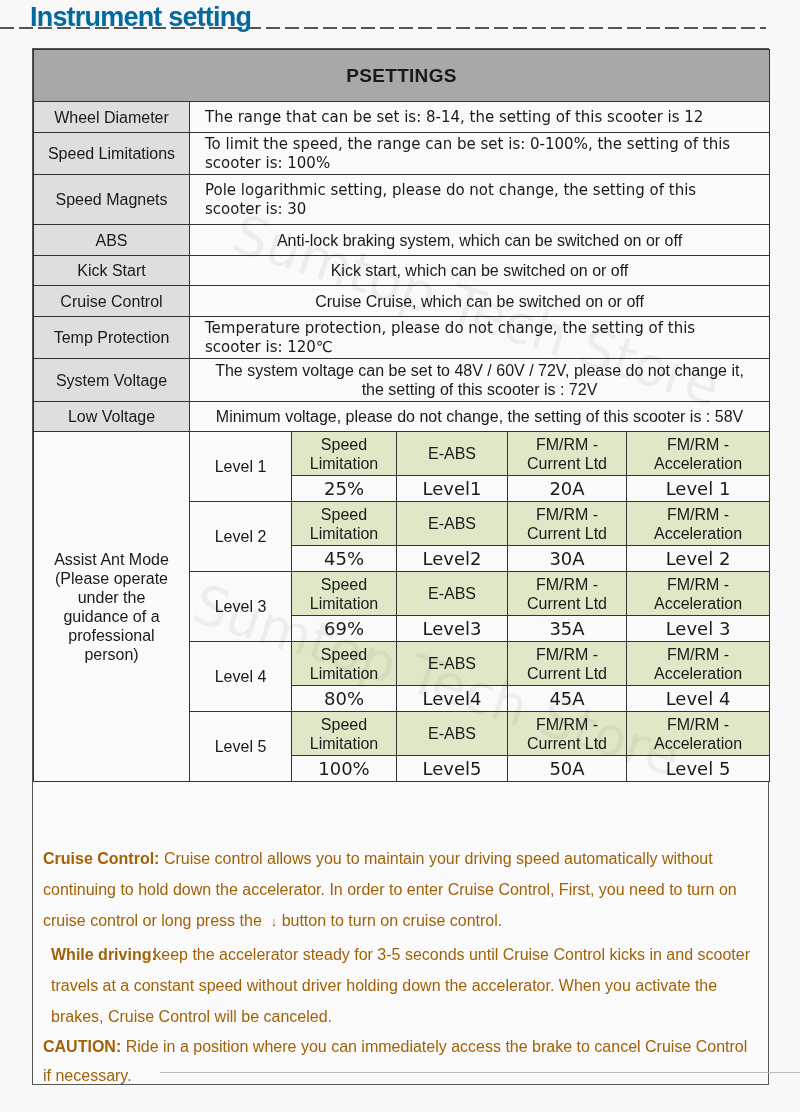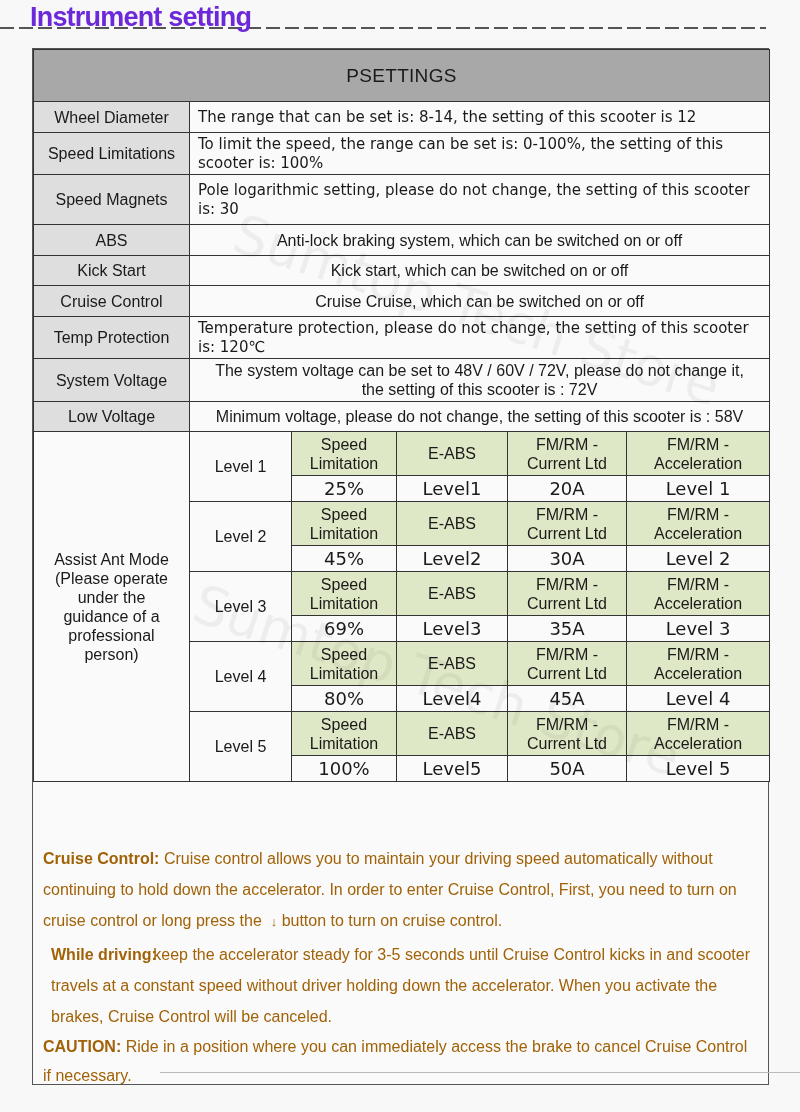--- a/index.html
+++ b/index.html
@@ -3,35 +3,35 @@
   <meta charset="utf-8">
   <style>
     * { box-sizing: border-box; margin: 0; padding: 0; }
     html, body { width: 800px; height: 1112px; background: #f8f8f8; overflow: hidden; }
     body { position: relative; font-family: "Liberation Sans", sans-serif; color: #1a1a1a; }
 
     .title-bar { position: absolute; left: 0; top: 0; width: 800px; height: 40px; }
     .title {
       position: absolute; left: 30px; top: 2px;
       font-family: "Liberation Sans", sans-serif; font-weight: bold;
-      font-size: 27px; color: #6d28d9; letter-spacing: -0.8px;
+      font-size: 27px; color: #0369a1; letter-spacing: -0.8px;
     }
     .dash-line {
       position: absolute; left: 0; top: 27px; width: 766px; height: 2px;
       background-image: linear-gradient(to right, #555 0, #555 14px, transparent 14px, transparent 19px);
       background-size: 19px 2px;
     }
 
     .sheet { position: absolute; left: 32px; top: 48px; width: 737px; height: 1037px; border: 1.5px solid #555; background: #fafafa; }
 
     table.main { border-collapse: collapse; width: 736px; table-layout: fixed; }
     table.main td { border: 1px solid #333; text-align: center; vertical-align: middle; font-size: 16px; line-height: 19px; }
-    .hdr { background: #a8a8a8; height: 52px; font-weight: normal; font-size: 19px !important; letter-spacing: 0.3px; }
+    .hdr { background: #a8a8a8; height: 52px; font-weight: bold; font-size: 19px !important; letter-spacing: 0.3px; }
     .lbl { background: #dedede; font-size: 16px; padding: 4px 4px; }
-    .val { background: #fafafa; padding: 0 8px; font-family: "DejaVu Sans", sans-serif; font-size: 15px !important; }
+    .val { background: #fafafa; padding: 0 15px; font-family: "DejaVu Sans", sans-serif; font-size: 15px !important; }
     .val.left { text-align: left !important; }
     .val.sans { font-family: "Liberation Sans", sans-serif; font-size: 16px !important; }
     .assist { background: #fafafa; font-size: 16px; padding: 0 16px; }
     .level { background: #fafafa; font-size: 16px; }
     .sub-h { background: #dfe8c6; font-size: 16px; line-height: 20px; height: 44px; }
     .sub-v { background: #fafafa; font-family: "DejaVu Sans", sans-serif; font-size: 18px !important; height: 26px; }
 
     .notes { position: absolute; left: 0; top: 790px; width: 736px; padding: 4px 10px 0 10px; font-size: 16px; line-height: 31px; color: #a16207; }
     .notes p { margin: 0; }
     .notes b { font-weight: bold; }

